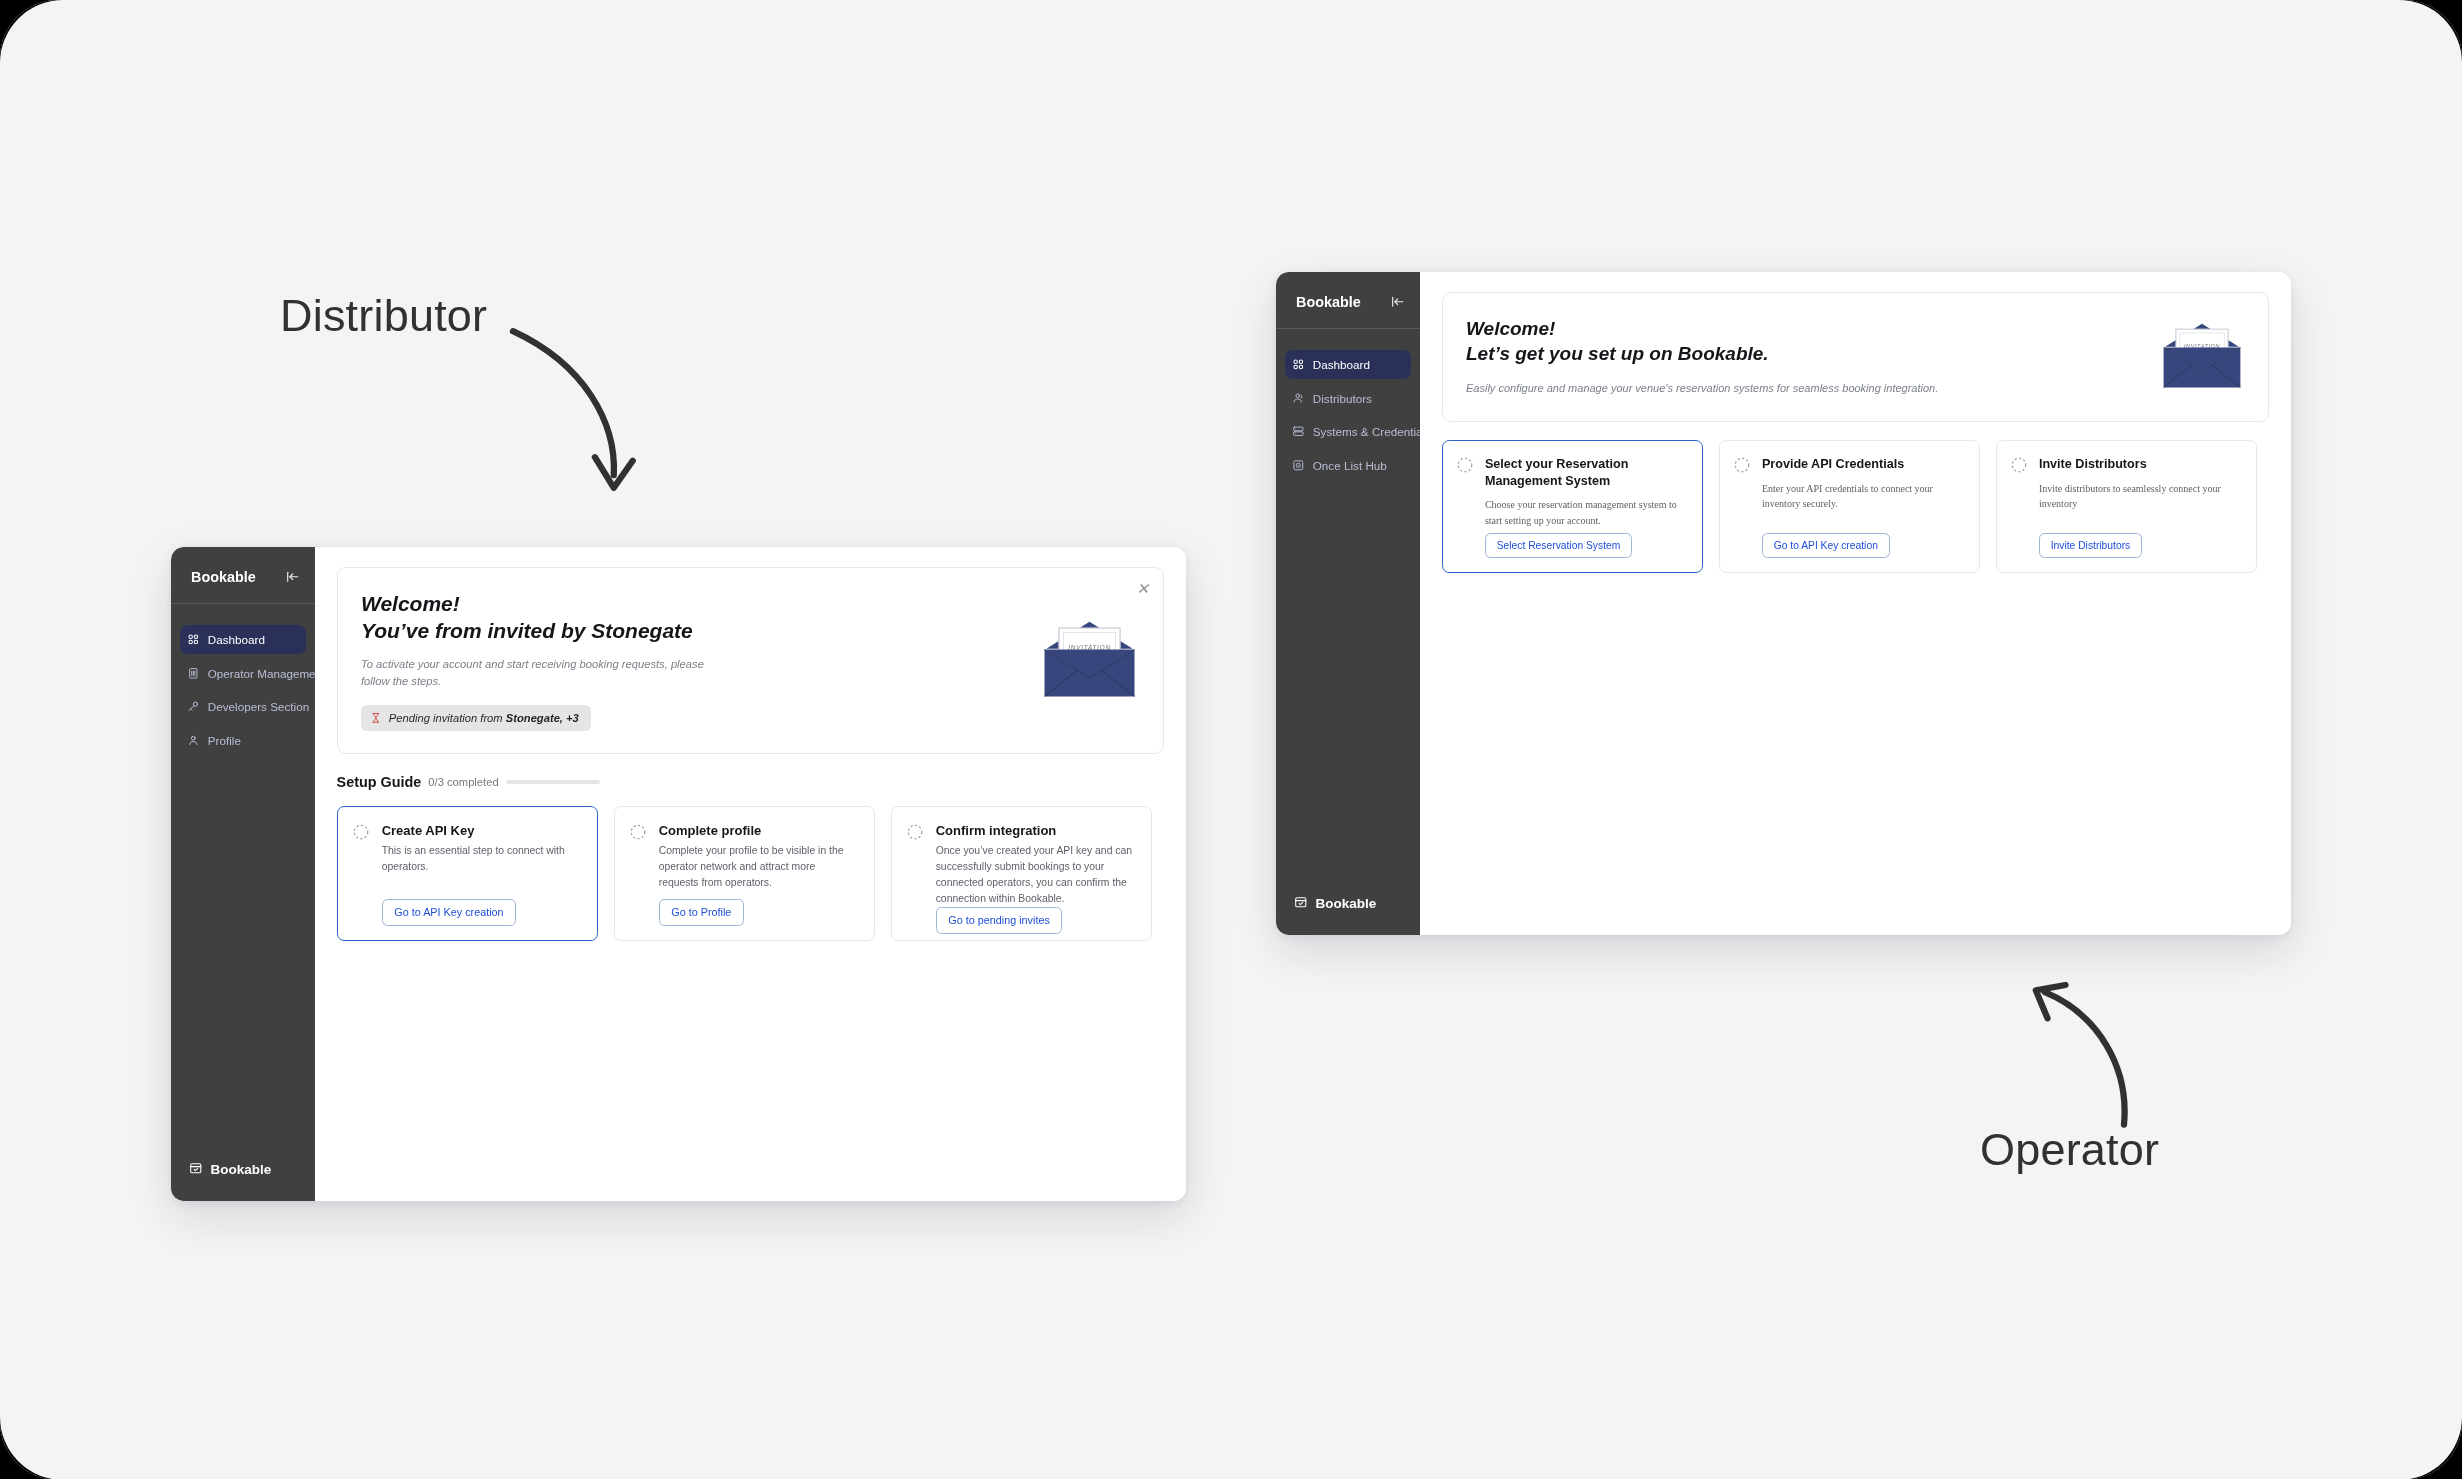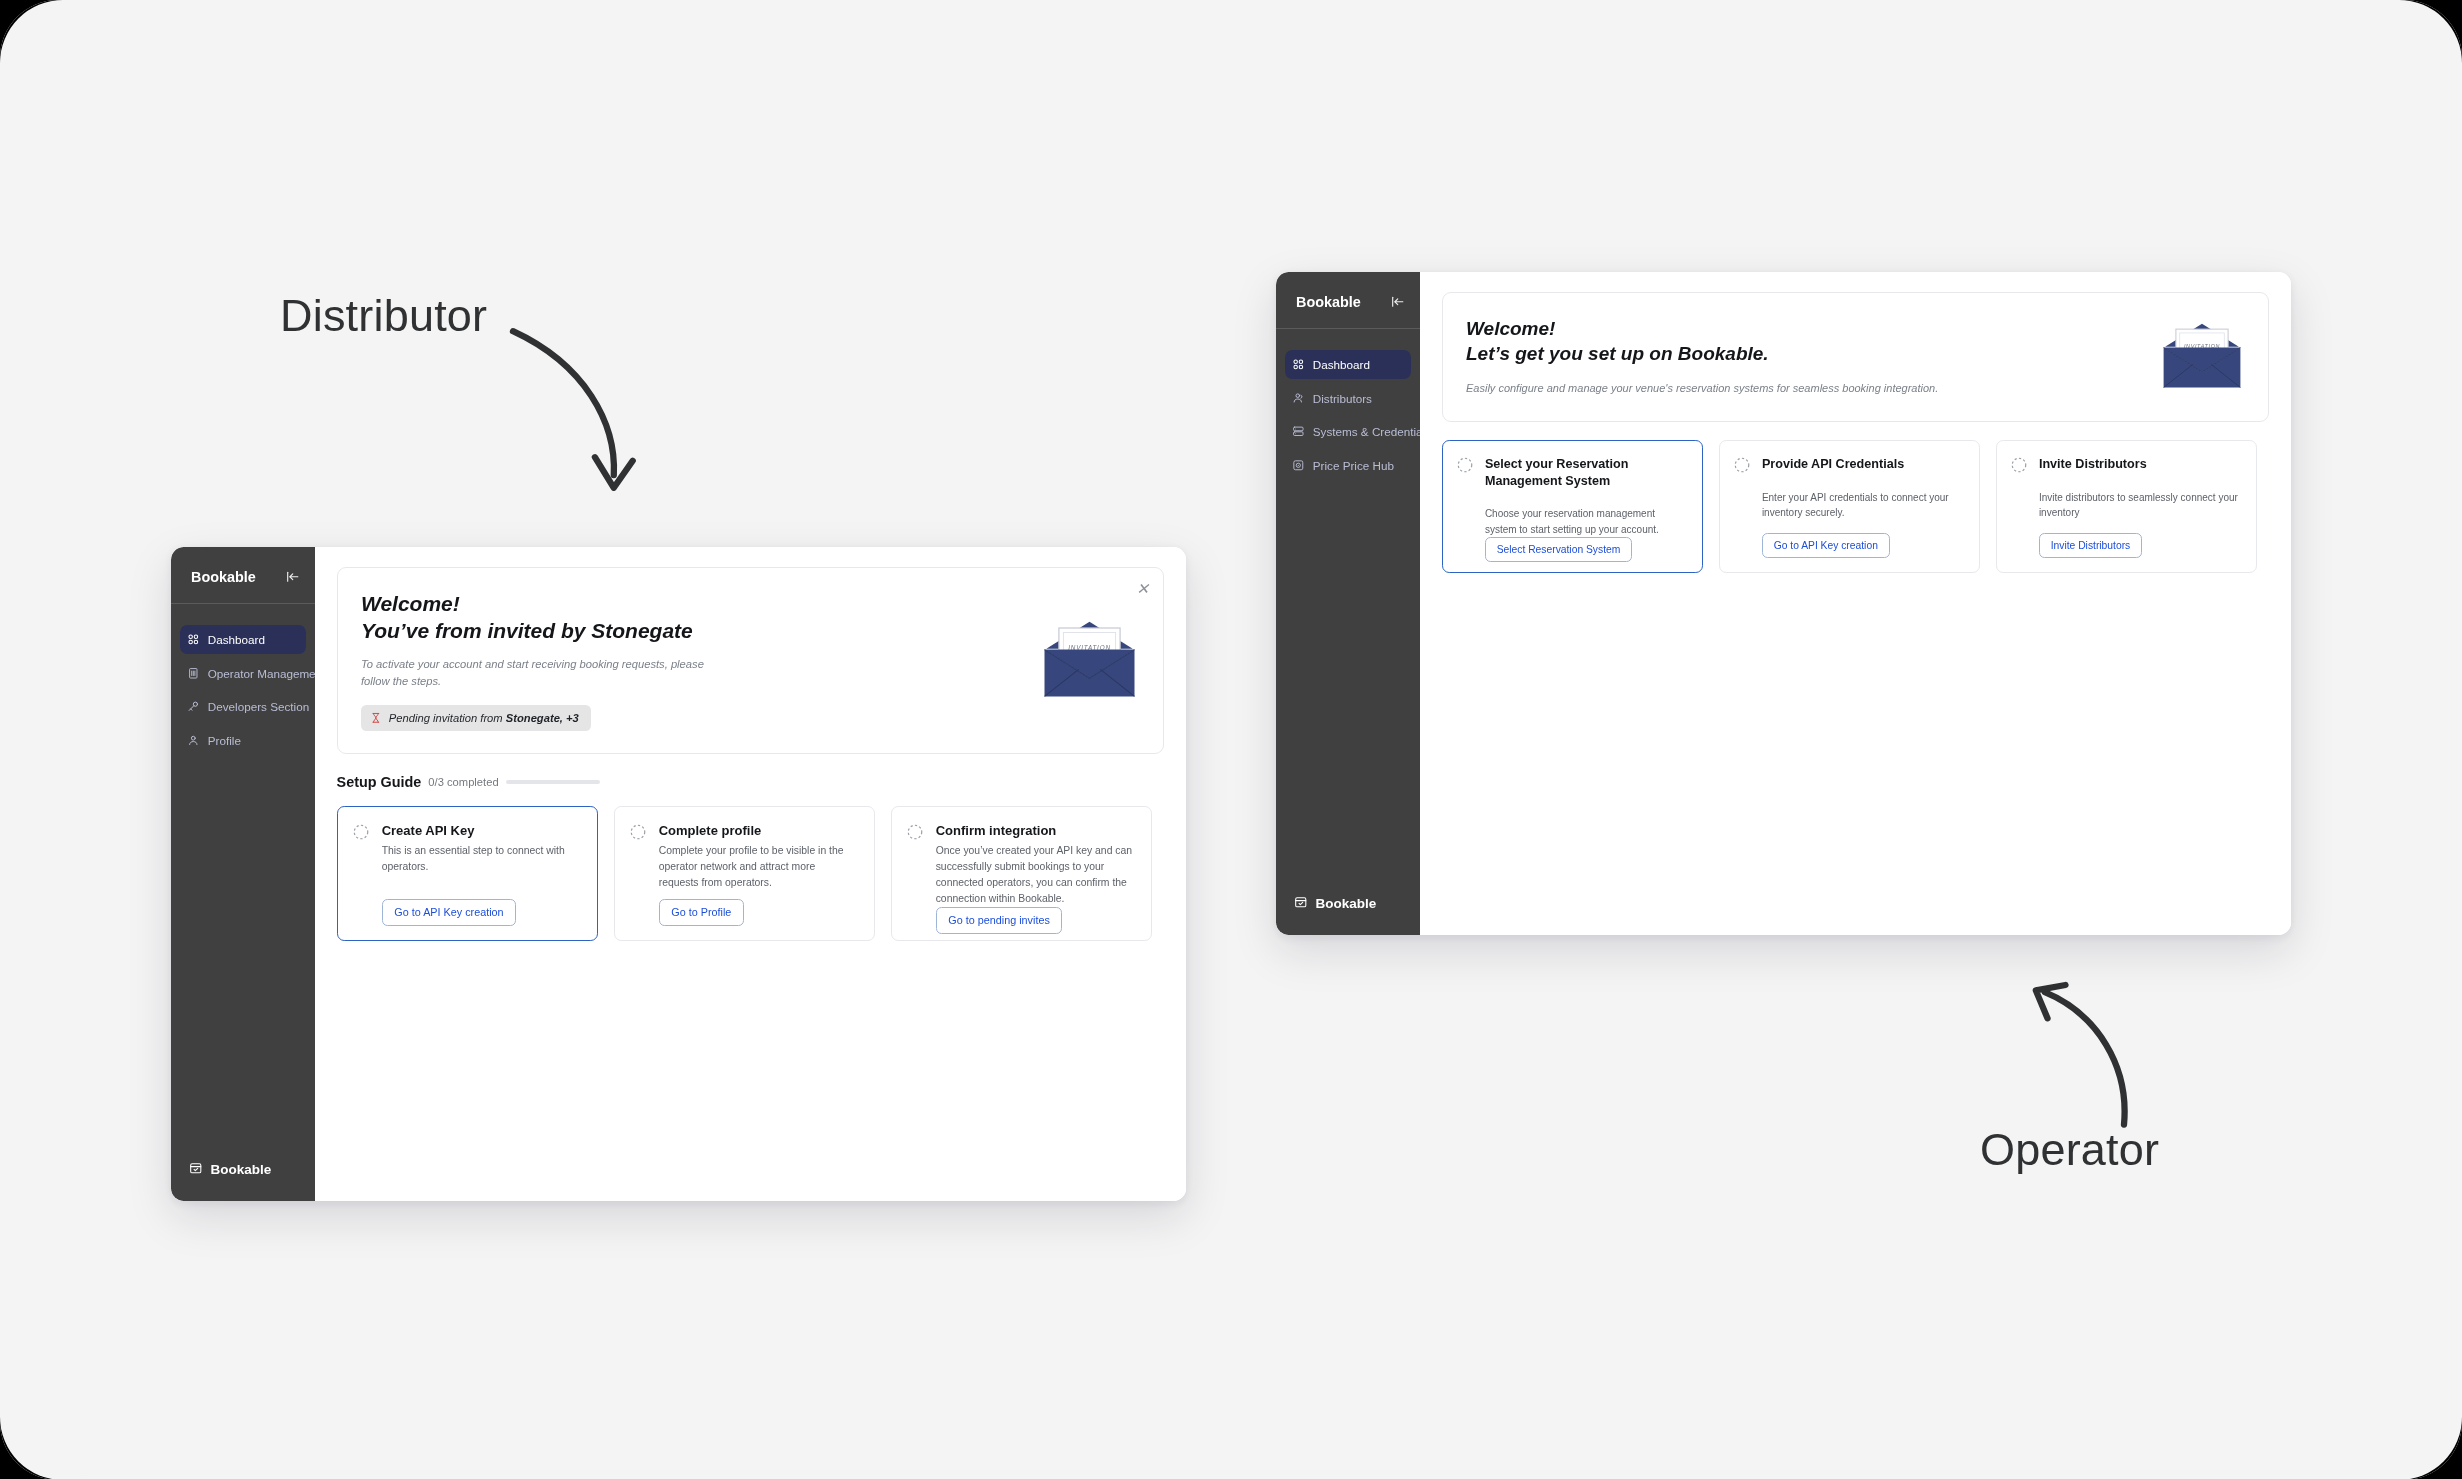--- a/index.html
+++ b/index.html
@@ -208,21 +208,21 @@
   #win-operator .sb-item { font-size: 11.7px; padding: 8px 7.2px; gap: 8px; }
   #win-operator .sb-footer { padding: 0 0 23.4px 18px; font-size: 13.5px; gap: 8px; }
   #win-operator .content { padding: 20px 21.6px 0 21.6px; }
   #win-operator .hero { padding: 21.6px 23.4px 21.6px 23.4px; min-height: 130px; }
   #win-operator .hero-h1 { font-size: 19px; line-height: 1.25; }
   #win-operator .hero-h2 { font-size: 19px; line-height: 1.25; margin-top: 0.9px; }
   #win-operator .hero-sub { font-size: 11px; line-height: 1.5; margin-top: 14.4px; max-width: 684px; }
   #win-operator .cards { margin-top: 18px; gap: 16px; }
   #win-operator .card { width: 261px; height: 133px; padding: 15.3px 14.4px 14.4px 13.5px; gap: 10.8px; }
   #win-operator .card-title { font-size: 12.6px; line-height: 1.3; }
-  #win-operator .card-desc { font-size: 10px; line-height: 1.55; margin-top: 17px; }
+  #win-operator .card-desc { font-size: 10px; line-height: 1.55; margin-top: 8px; font-family: Liberation Serif, serif; }
   #win-operator .card-btn { font-size: 10.3px; padding: 5.8px 10.8px; margin-top: auto; }
 </style>
 </head>
 <body>
 
 <div id="canvas">
 
   <div class="annot-label" style="left:280px; top:290px;">Distributor</div>
 
   <svg class="annot-arrow" style="left:504px; top:324px;" width="180" height="180" viewBox="0 0 200 200">
@@ -450,21 +450,21 @@
         </div>
 
         <div class="sb-item">
           <span class="sb-ico">
             <svg width="12.6" height="12.6" viewBox="0 0 24 24" fill="none" stroke="currentColor" stroke-width="1.8" stroke-linejoin="round">
               <rect x="3.5" y="3.5" width="17" height="17" rx="3"></rect>
               <circle cx="12" cy="12" r="4"></circle>
               <circle cx="12" cy="12" r="1.2" fill="currentColor" stroke="none"></circle>
             </svg>
           </span>
-          <span>Price Price Hub</span>
+          <span>Once List Hub</span>
         </div>
       </div>
 
       <div class="sb-footer">
         <span class="sb-ico">
           <svg width="13.5" height="13.5" viewBox="0 0 24 24" fill="none" stroke="#ffffff" stroke-width="1.9" stroke-linecap="round" stroke-linejoin="round">
             <rect x="3" y="5" width="18" height="16" rx="2.5"></rect>
             <line x1="3" y1="10" x2="21" y2="10"></line>
             <polyline points="9,15 11.2,17.2 15.5,13"></polyline>
           </svg>

